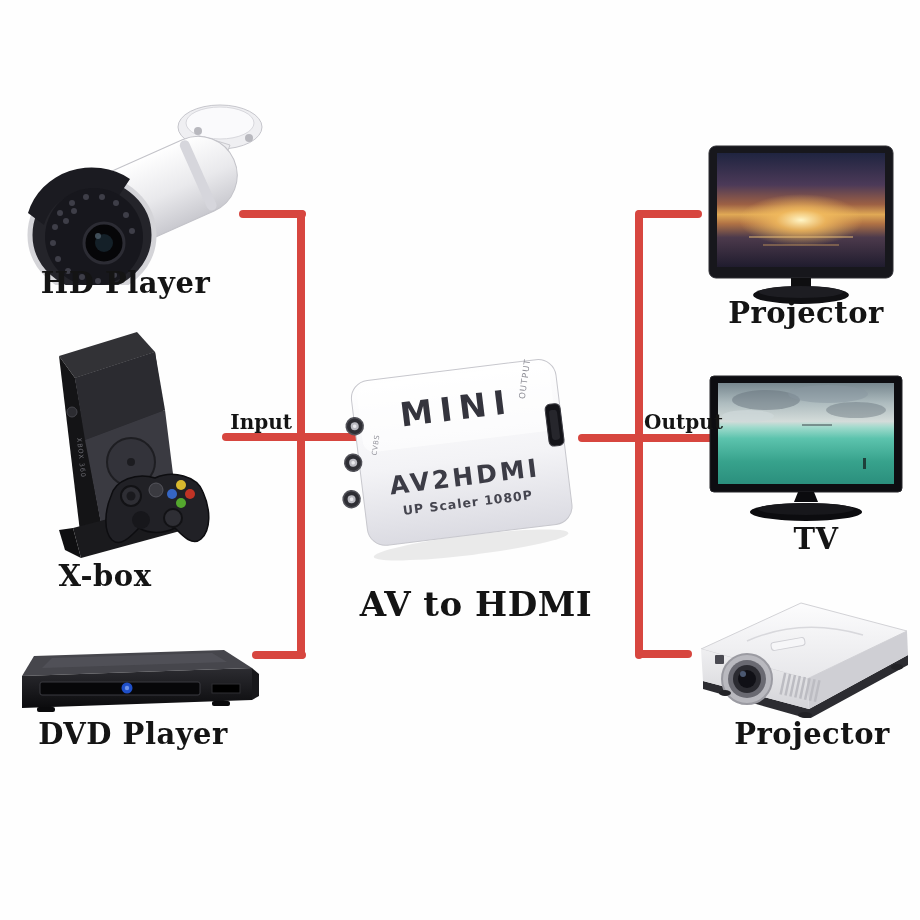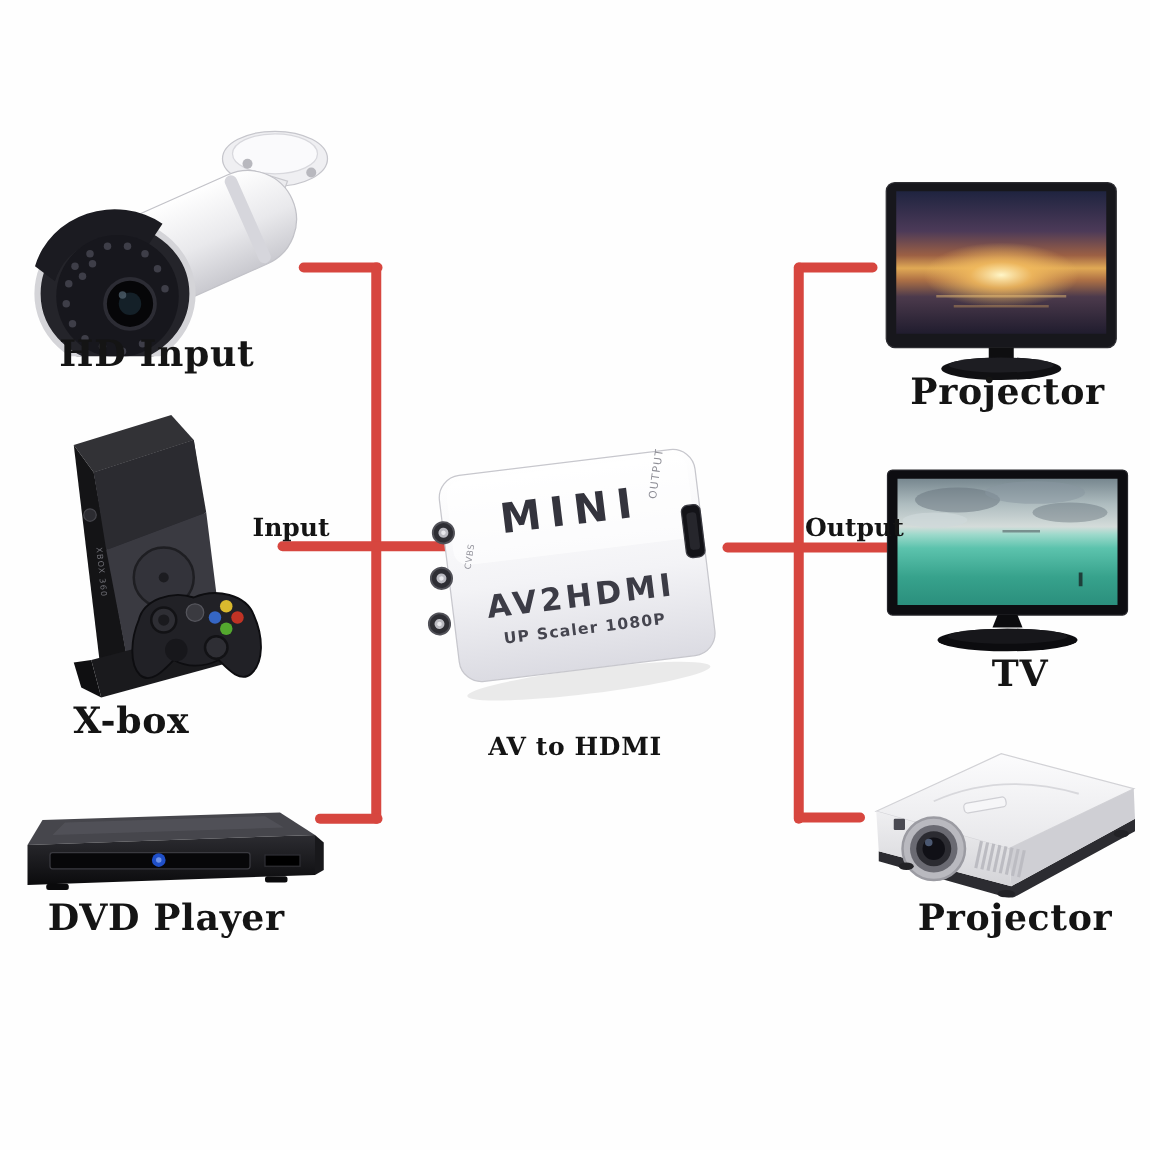--- a/index.html
+++ b/index.html
@@ -250,24 +250,24 @@
       <rect x="116" y="84" width="2.5" height="22" fill="#bcbcc2"></rect>
         <rect x="121" y="84" width="2.5" height="22" fill="#bcbcc2"></rect>
       <rect x="126" y="84" width="2.5" height="22" fill="#bcbcc2"></rect>
         <rect x="131" y="84" width="2.5" height="22" fill="#bcbcc2"></rect>
     </g>
     <ellipse cx="40" cy="100" rx="6" ry="3" fill="#222226"></ellipse>
     <ellipse cx="120" cy="122" rx="7" ry="3" fill="#222226"></ellipse>
     <ellipse cx="212" cy="74" rx="6" ry="3" fill="#222226"></ellipse>
   </svg>
 
-  <div class="label" style="left:8px;top:268px;width:235px;font-size:29px;">HD Input</div>
+  <div class="label" style="left:8px;top:268px;width:235px;font-size:29px;">HD Player</div>
   <div class="label" style="left:18px;top:719px;width:230px;font-size:29px;">DVD Player</div>
   <div class="label" style="left:15px;top:561px;width:180px;font-size:29px;">X-box</div>
-  <div class="label" style="left:340px;top:587px;width:240px;font-size:20px;">AV to HDMI</div>
+  <div class="label" style="left:356px;top:587px;width:240px;font-size:34px;">AV to HDMI</div>
   <div class="label" style="left:691px;top:298px;width:230px;font-size:29px;">Projector</div>
   <div class="label" style="left:706px;top:524px;width:220px;font-size:29px;">TV</div>
   <div class="label" style="left:697px;top:719px;width:230px;font-size:29px;">Projector</div>
 
-  <div class="conn-label" style="left:202px;top:410px;width:90px;text-align:left;">Input</div>
+  <div class="conn-label" style="left:202px;top:410px;width:90px;text-align:right;">Input</div>
   <div class="conn-label" style="left:644px;top:410px;width:110px;text-align:left;">Output</div>
 
 </div>
 
 </body></html>

